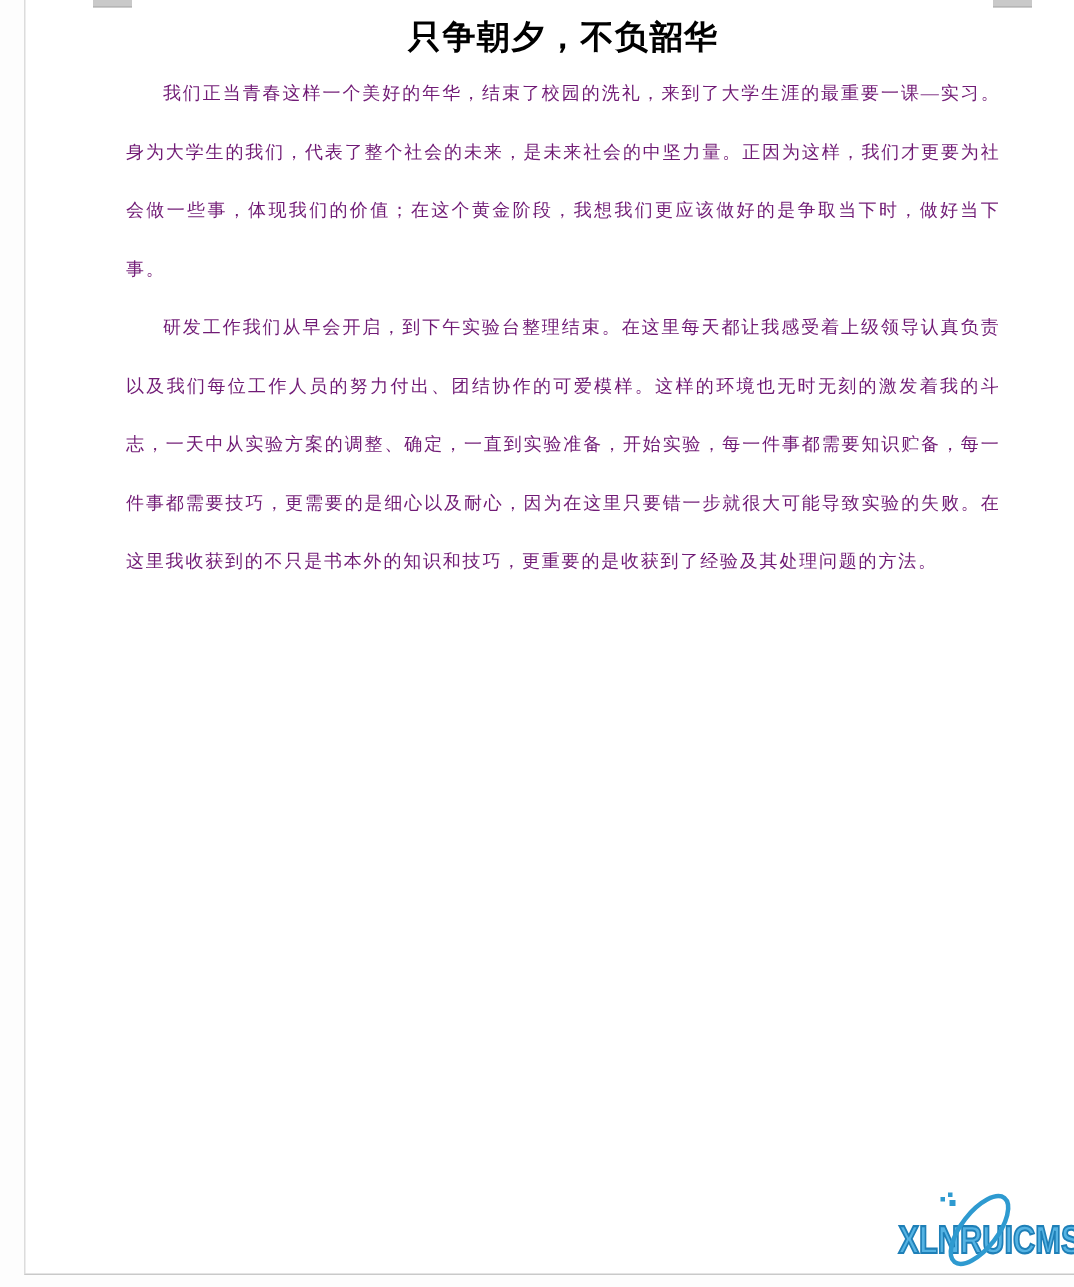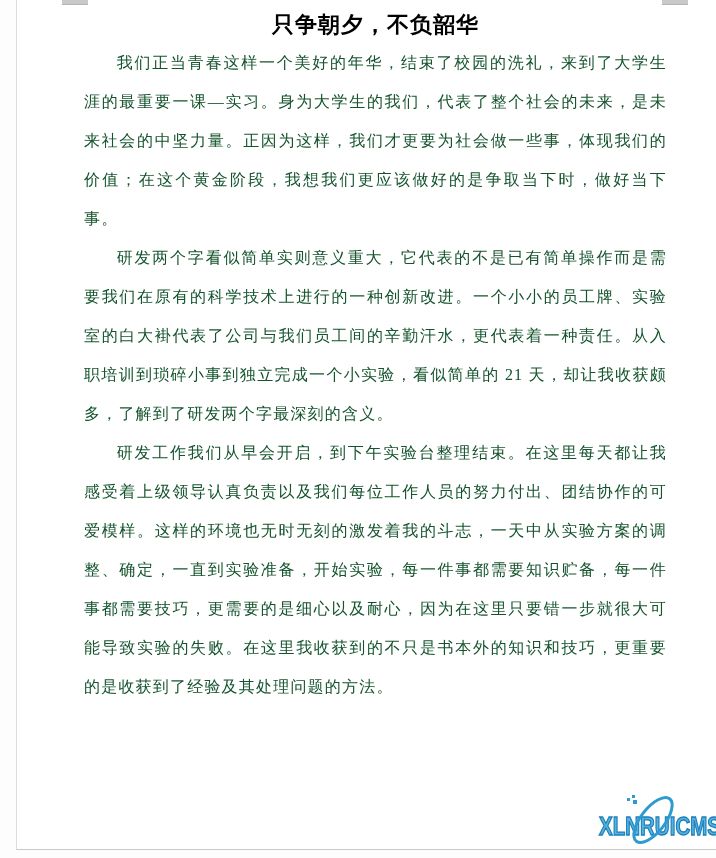--- a/index.html
+++ b/index.html
@@ -47,27 +47,27 @@
     text-align: center;
     font-size: 22px;
     line-height: 33px;
     font-weight: bold;
     letter-spacing: 1px;
     font-family: "Liberation Sans", sans-serif;
     color: #000000;
   }
   .para {
     margin: 0;
-    font-size: 16px;
+    font-size: 12px;
     line-height: 39px;
     letter-spacing: 1.2px;
     text-align: justify;
     text-indent: 2.05em;
     font-family: "Liberation Serif", serif;
-    color: #14532d;
+    color: #701a75;
   }
   .watermark {
     position: absolute;
     right: 3px;
     bottom: 1px;
     width: 127px;
     height: 56px;
   }
   .watermark svg { display: block; }
 </style>
@@ -75,21 +75,20 @@
 <body>
 
 <div class="page">
 
   <div class="top-mark left"></div>
   <div class="top-mark right"></div>
 
   <div class="content">
     <h1 class="doc-title">只争朝夕，不负韶华</h1>
     <p class="para">我们正当青春这样一个美好的年华，结束了校园的洗礼，来到了大学生涯的最重要一课—实习。身为大学生的我们，代表了整个社会的未来，是未来社会的中坚力量。正因为这样，我们才更要为社会做一些事，体现我们的价值；在这个黄金阶段，我想我们更应该做好的是争取当下时，做好当下事。</p>
-    <p class="para">研发两个字看似简单实则意义重大，它代表的不是已有简单操作而是需要我们在原有的科学技术上进行的一种创新改进。一个小小的员工牌、实验室的白大褂代表了公司与我们员工间的辛勤汗水，更代表着一种责任。从入职培训到琐碎小事到独立完成一个小实验，看似简单的 21 天，却让我收获颇多，了解到了研发两个字最深刻的含义。</p>
     <p class="para">研发工作我们从早会开启，到下午实验台整理结束。在这里每天都让我感受着上级领导认真负责以及我们每位工作人员的努力付出、团结协作的可爱模样。这样的环境也无时无刻的激发着我的斗志，一天中从实验方案的调整、确定，一直到实验准备，开始实验，每一件事都需要知识贮备，每一件事都需要技巧，更需要的是细心以及耐心，因为在这里只要错一步就很大可能导致实验的失败。在这里我收获到的不只是书本外的知识和技巧，更重要的是收获到了经验及其处理问题的方法。</p>
   </div>
 
   <div class="watermark">
     <svg width="127" height="56" viewBox="0 0 127 56" xmlns="http://www.w3.org/2000/svg">
 
       <text x="2" y="43" font-family="Liberation Sans, sans-serif" font-size="26" font-weight="bold" fill="#55b3e3" stroke="#1e7fb7" stroke-width="1.4" textLength="122" lengthAdjust="spacingAndGlyphs">XLNRUICMS</text>
 
       <g>
         <ellipse cx="56" cy="28" rx="12" ry="27" transform="rotate(38 56 28)" fill="none" stroke="#2e9ad0" stroke-width="3"></ellipse>

